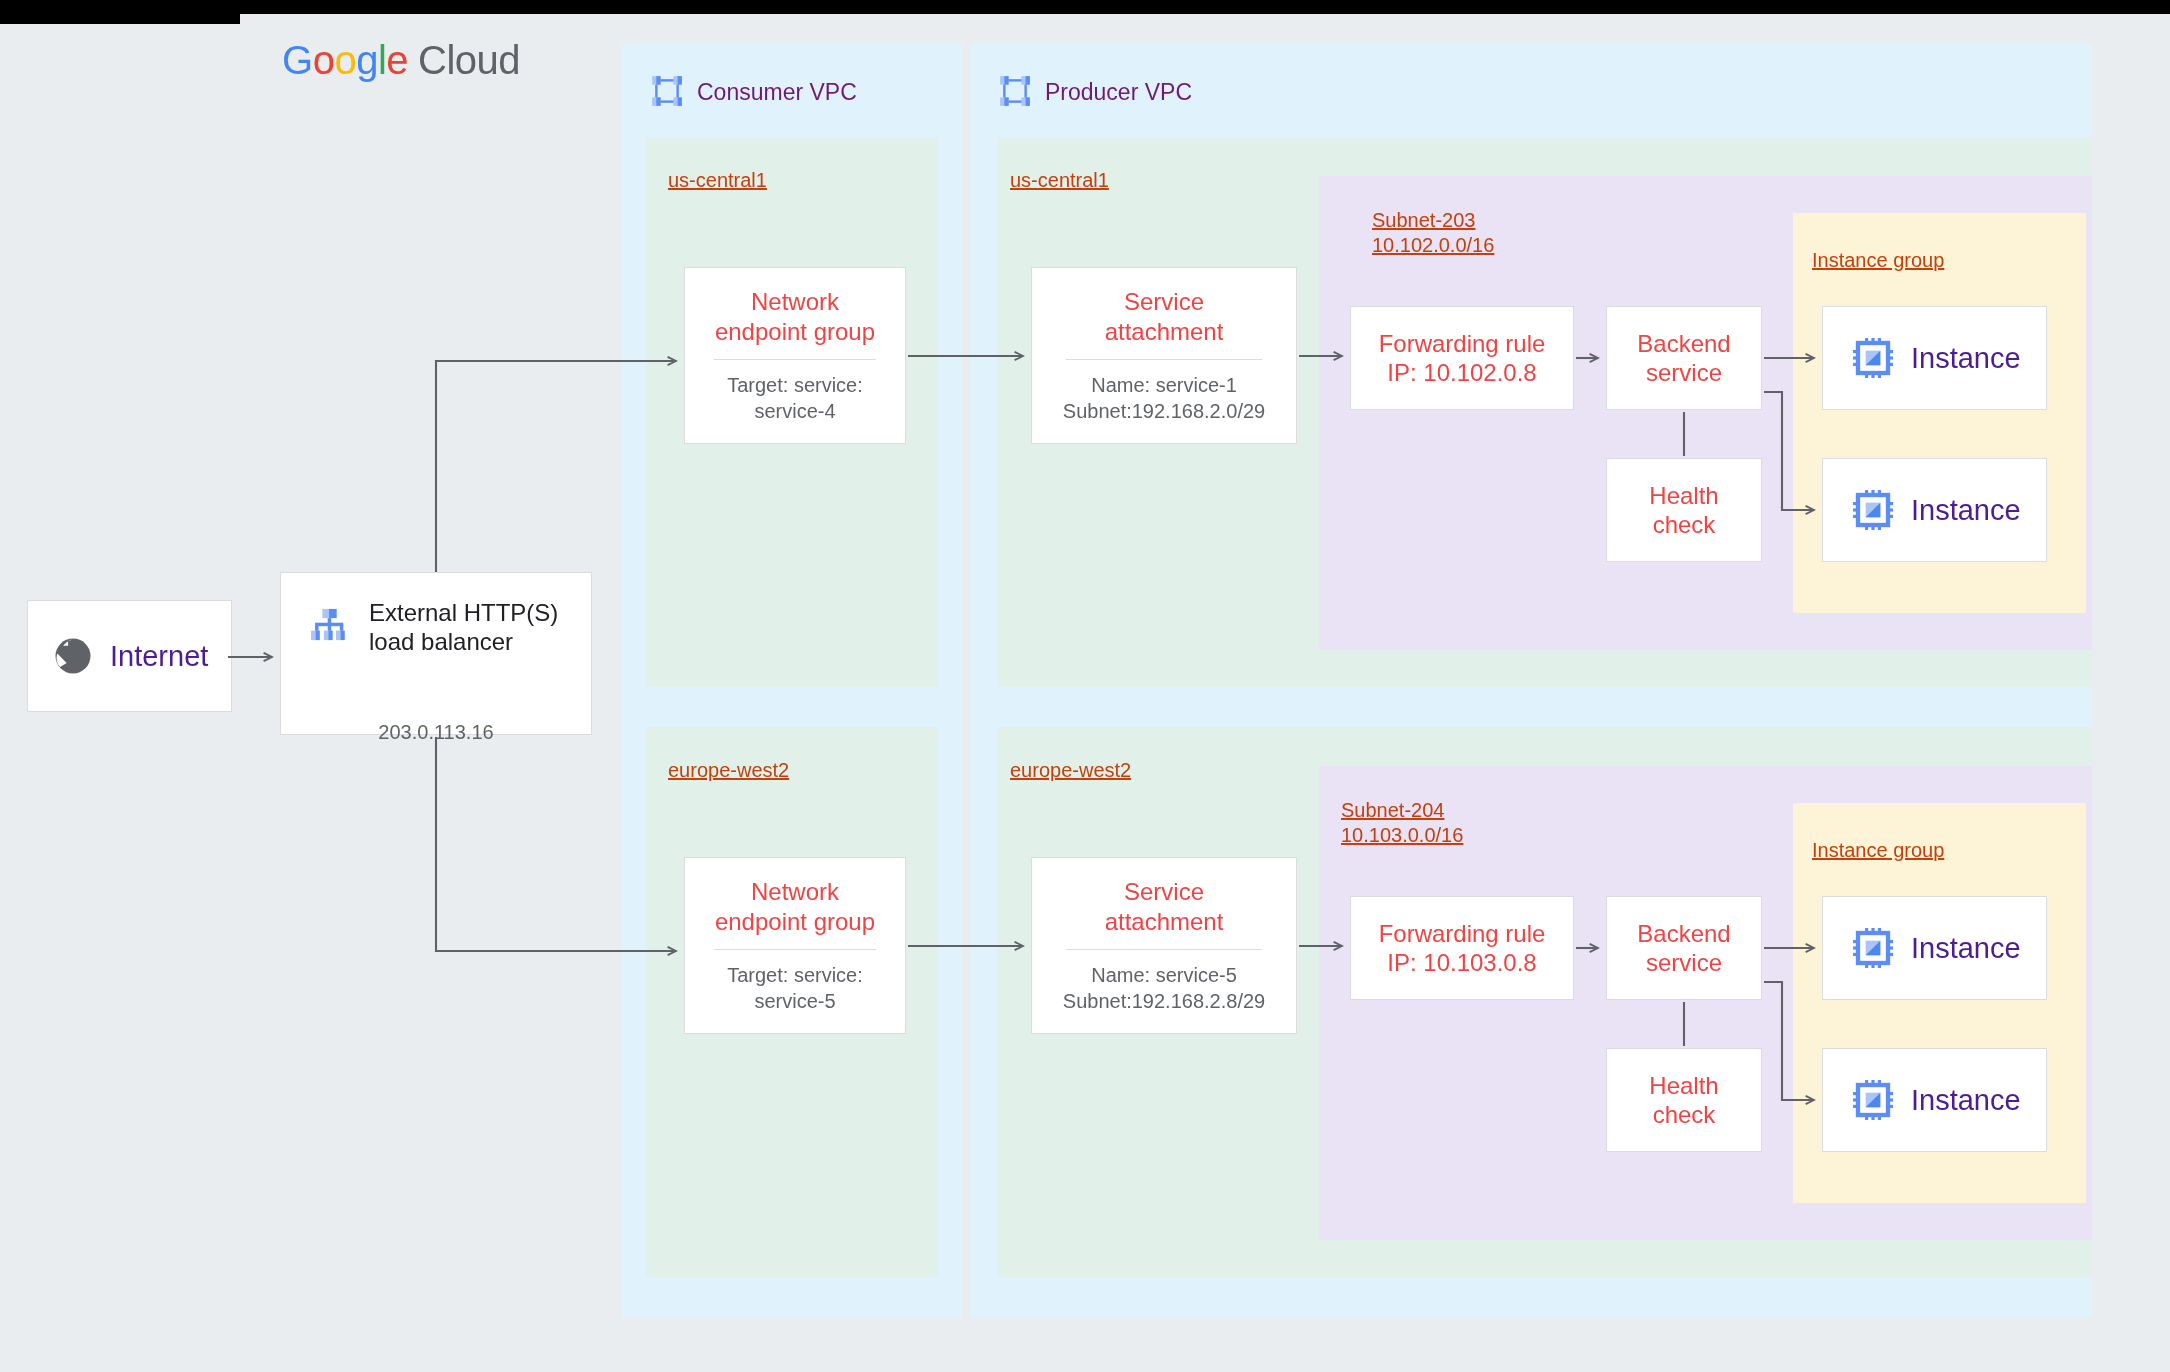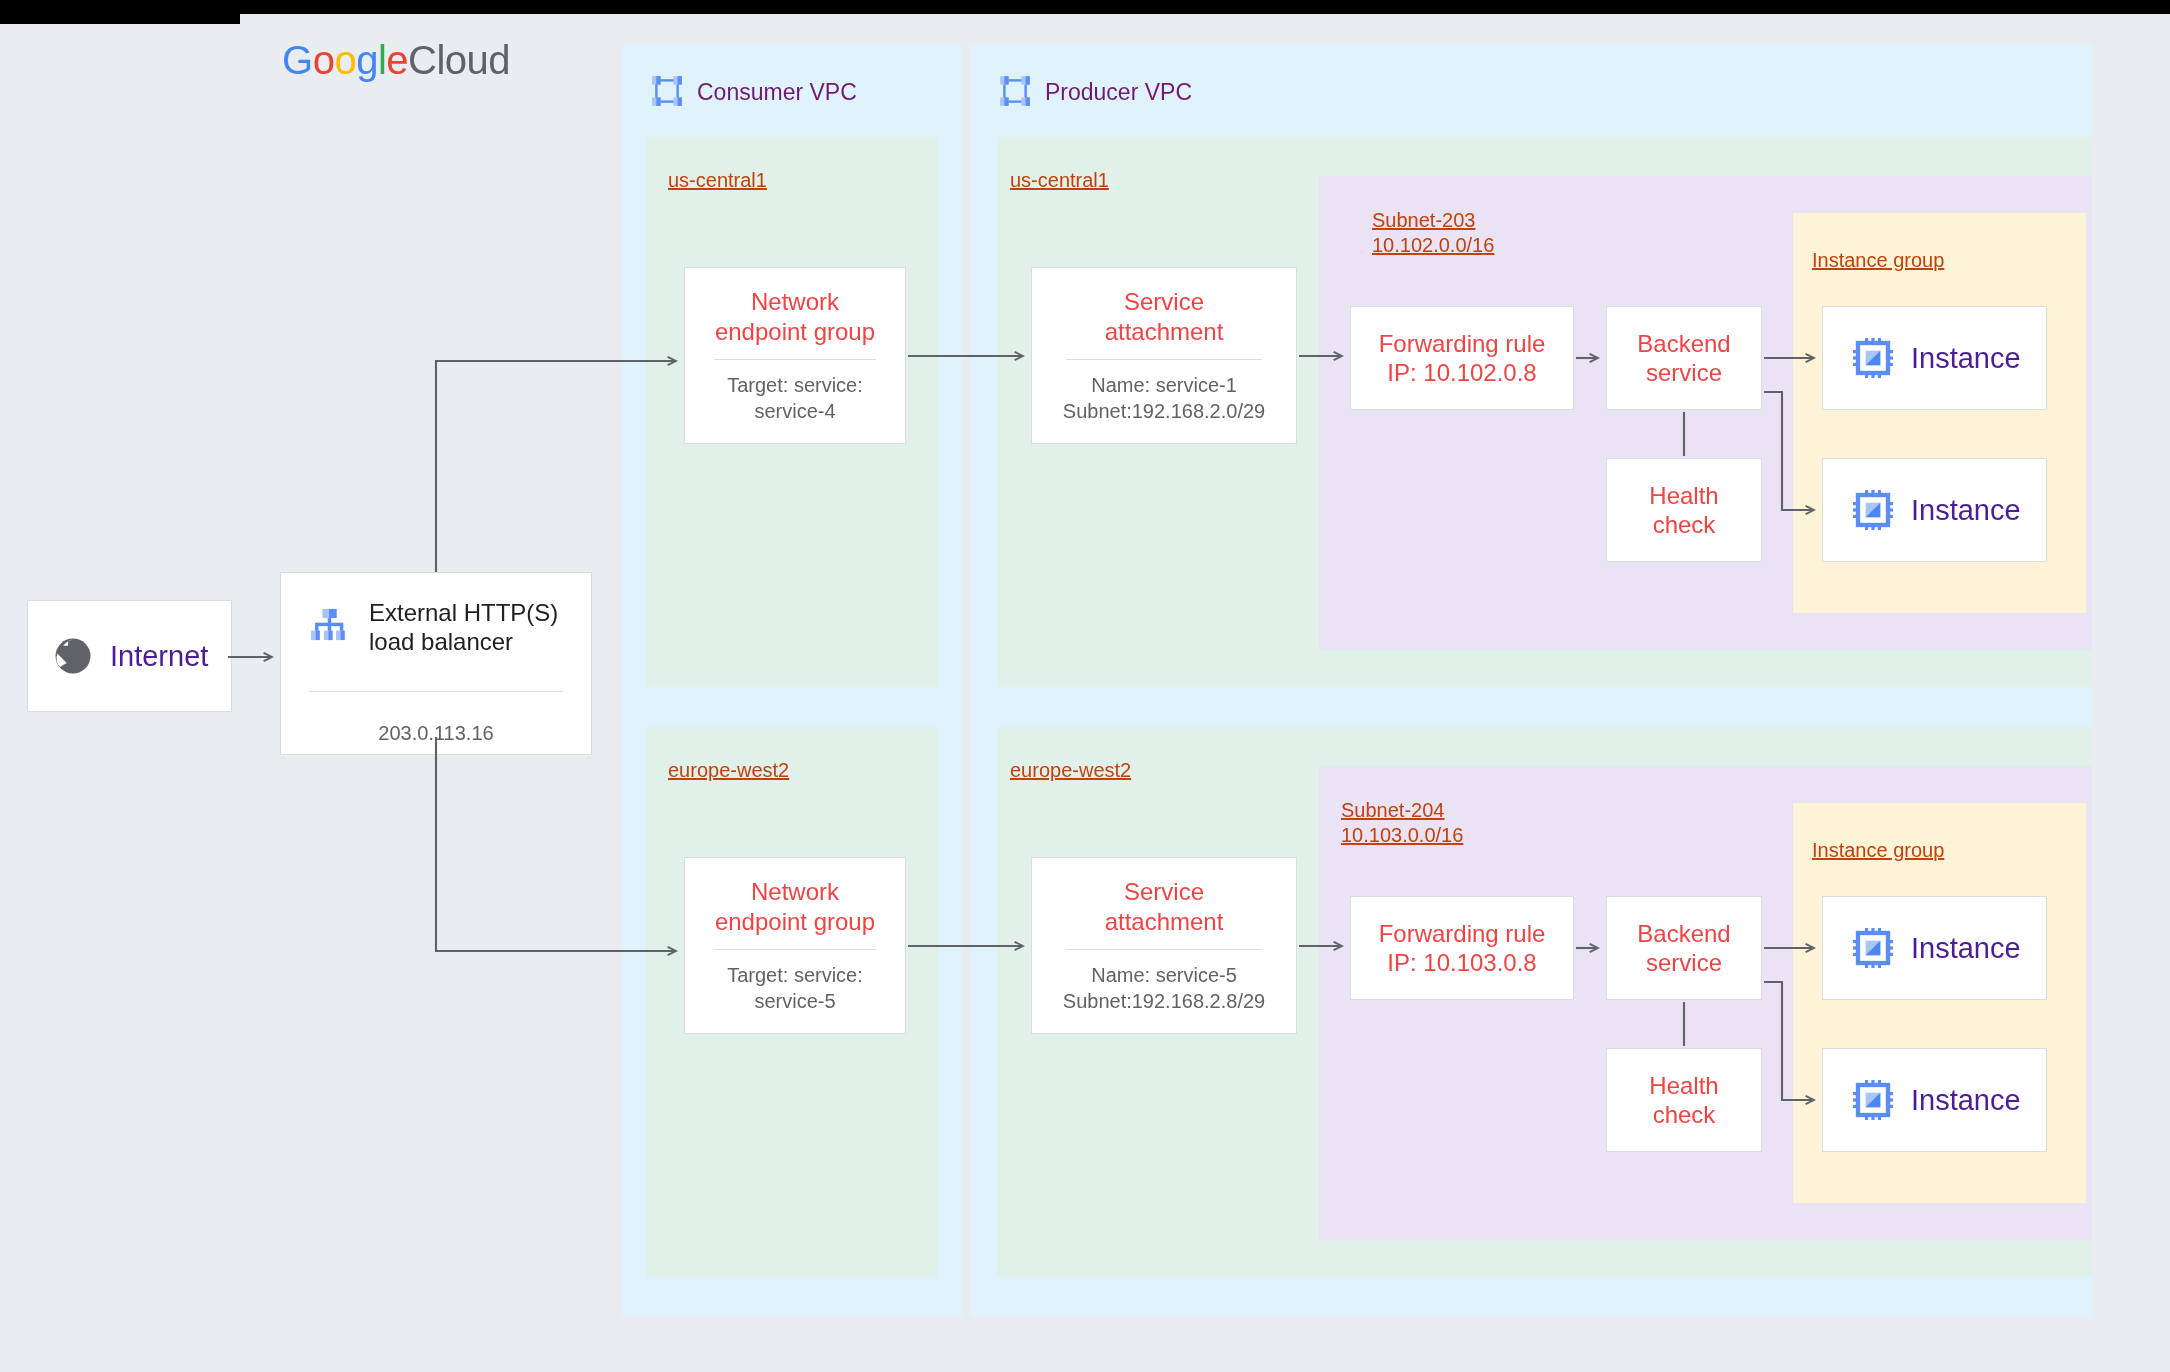--- a/index.html
+++ b/index.html
@@ -11,21 +11,21 @@
     position:relative;
   }
   .topbar{position:absolute;left:0;top:0;width:2170px;height:14px;background:#000;}
   .topbar-notch{position:absolute;left:0;top:14px;width:240px;height:10px;background:#000;}
 
   
   .gc-logo{position:absolute;left:282px;top:38px;font-size:40px;letter-spacing:-0.5px;white-space:nowrap;}
   .gc-logo span{font-family:"Liberation Sans","DejaVu Sans",sans-serif;}
   .g1{color:#4285F4}.o1{color:#EA4335}.o2{color:#FBBC05}.g2{color:#4285F4}
   .l1{color:#34A853}.e1{color:#EA4335}
-  .gc-cloud{color:#5F6368;margin-left:0;}
+  .gc-cloud{color:#5F6368;margin-left:10px;}
 
   
   .zone{position:absolute;box-sizing:border-box;}
   .vpc{background:#e0f3fc;}
   .region{background:#e2f0ea;}
   .subnet{background:#eae2f5;}
   .igroup{background:#fdf3d7;}
 
   .zone-label{
     position:absolute;color:#c2410c;font-size:20px;white-space:pre-line;line-height:1.25;text-decoration:underline;
@@ -293,21 +293,21 @@
     <circle cx="12" cy="12" r="10" fill="#5f6368"></circle>
     <path d="M12 2.4 C9.2 3 7.6 4.6 6.4 6.2 L9.2 6.2 L9.2 3.6 Z" fill="#ffffff"></path>
     <path d="M3.3 16.6 C2.5 14.8 2.4 12.4 3.0 10.6 L8.4 16.0 L4.6 18.3 Z" fill="#ffffff"></path>
     <path d="M12.6 3.0 L12.6 6.0 L15.4 8.2 L18.6 8.2 L18.6 12.6 L16.0 14.6 L16.0 21.2 L13.0 21.6 L13.0 17.0 L10.2 14.4 L10.2 10.6 L13.0 10.6 Z" fill="#ffffff" opacity="0"></path>
     <path d="M13.2 2.3 L13.2 5.8 L16.2 8.4 L19.6 8.4 L19.6 13.0 L16.4 15.2 L16.4 21.4 L13.1 21.8 L13.1 16.6 L10.0 13.6 L10.0 9.6 L13.2 9.6 Z" fill="#5f6368" opacity="0"></path>
     <path d="M12.0 3.0 L12.0 5.4 L9.0 7.8 L9.0 10.8 L12.2 13.4 L12.2 17.4 L14.6 20.0 L14.6 14.6 L18.0 12.0 L18.0 7.6 L14.4 5.0 Z" fill="#ffffff" opacity="0"></path>
   </svg>
   <div class="lbl">Internet</div>
 </div>
 
-<div class="card lbcard" style="left:280px;top:572px;width:312px;height:183px;gap:12px;">
+<div class="card lbcard" style="left:280px;top:572px;width:312px;height:163px;gap:12px;">
   <div class="lb-head">
     <svg class="icon" width="44" height="44" viewBox="0 0 24 24">
       <rect x="8.4" y="1.6" width="3.6" height="5" fill="#a9c5f7"></rect>
       <rect x="12" y="1.6" width="4.2" height="5" fill="#5b8df6"></rect>
       <rect x="11.3" y="6.6" width="1.9" height="3.2" fill="#5b8df6"></rect>
       <rect x="4.4" y="9.1" width="15.4" height="1.9" fill="#5b8df6"></rect>
       <rect x="4.4" y="10.5" width="1.9" height="3.0" fill="#5b8df6"></rect>
       <rect x="11.3" y="10.5" width="1.9" height="3.0" fill="#5b8df6"></rect>
       <rect x="17.9" y="10.5" width="1.9" height="3.0" fill="#5b8df6"></rect>
       <rect x="2.2" y="13.4" width="2.4" height="5.2" fill="#a9c5f7"></rect>

